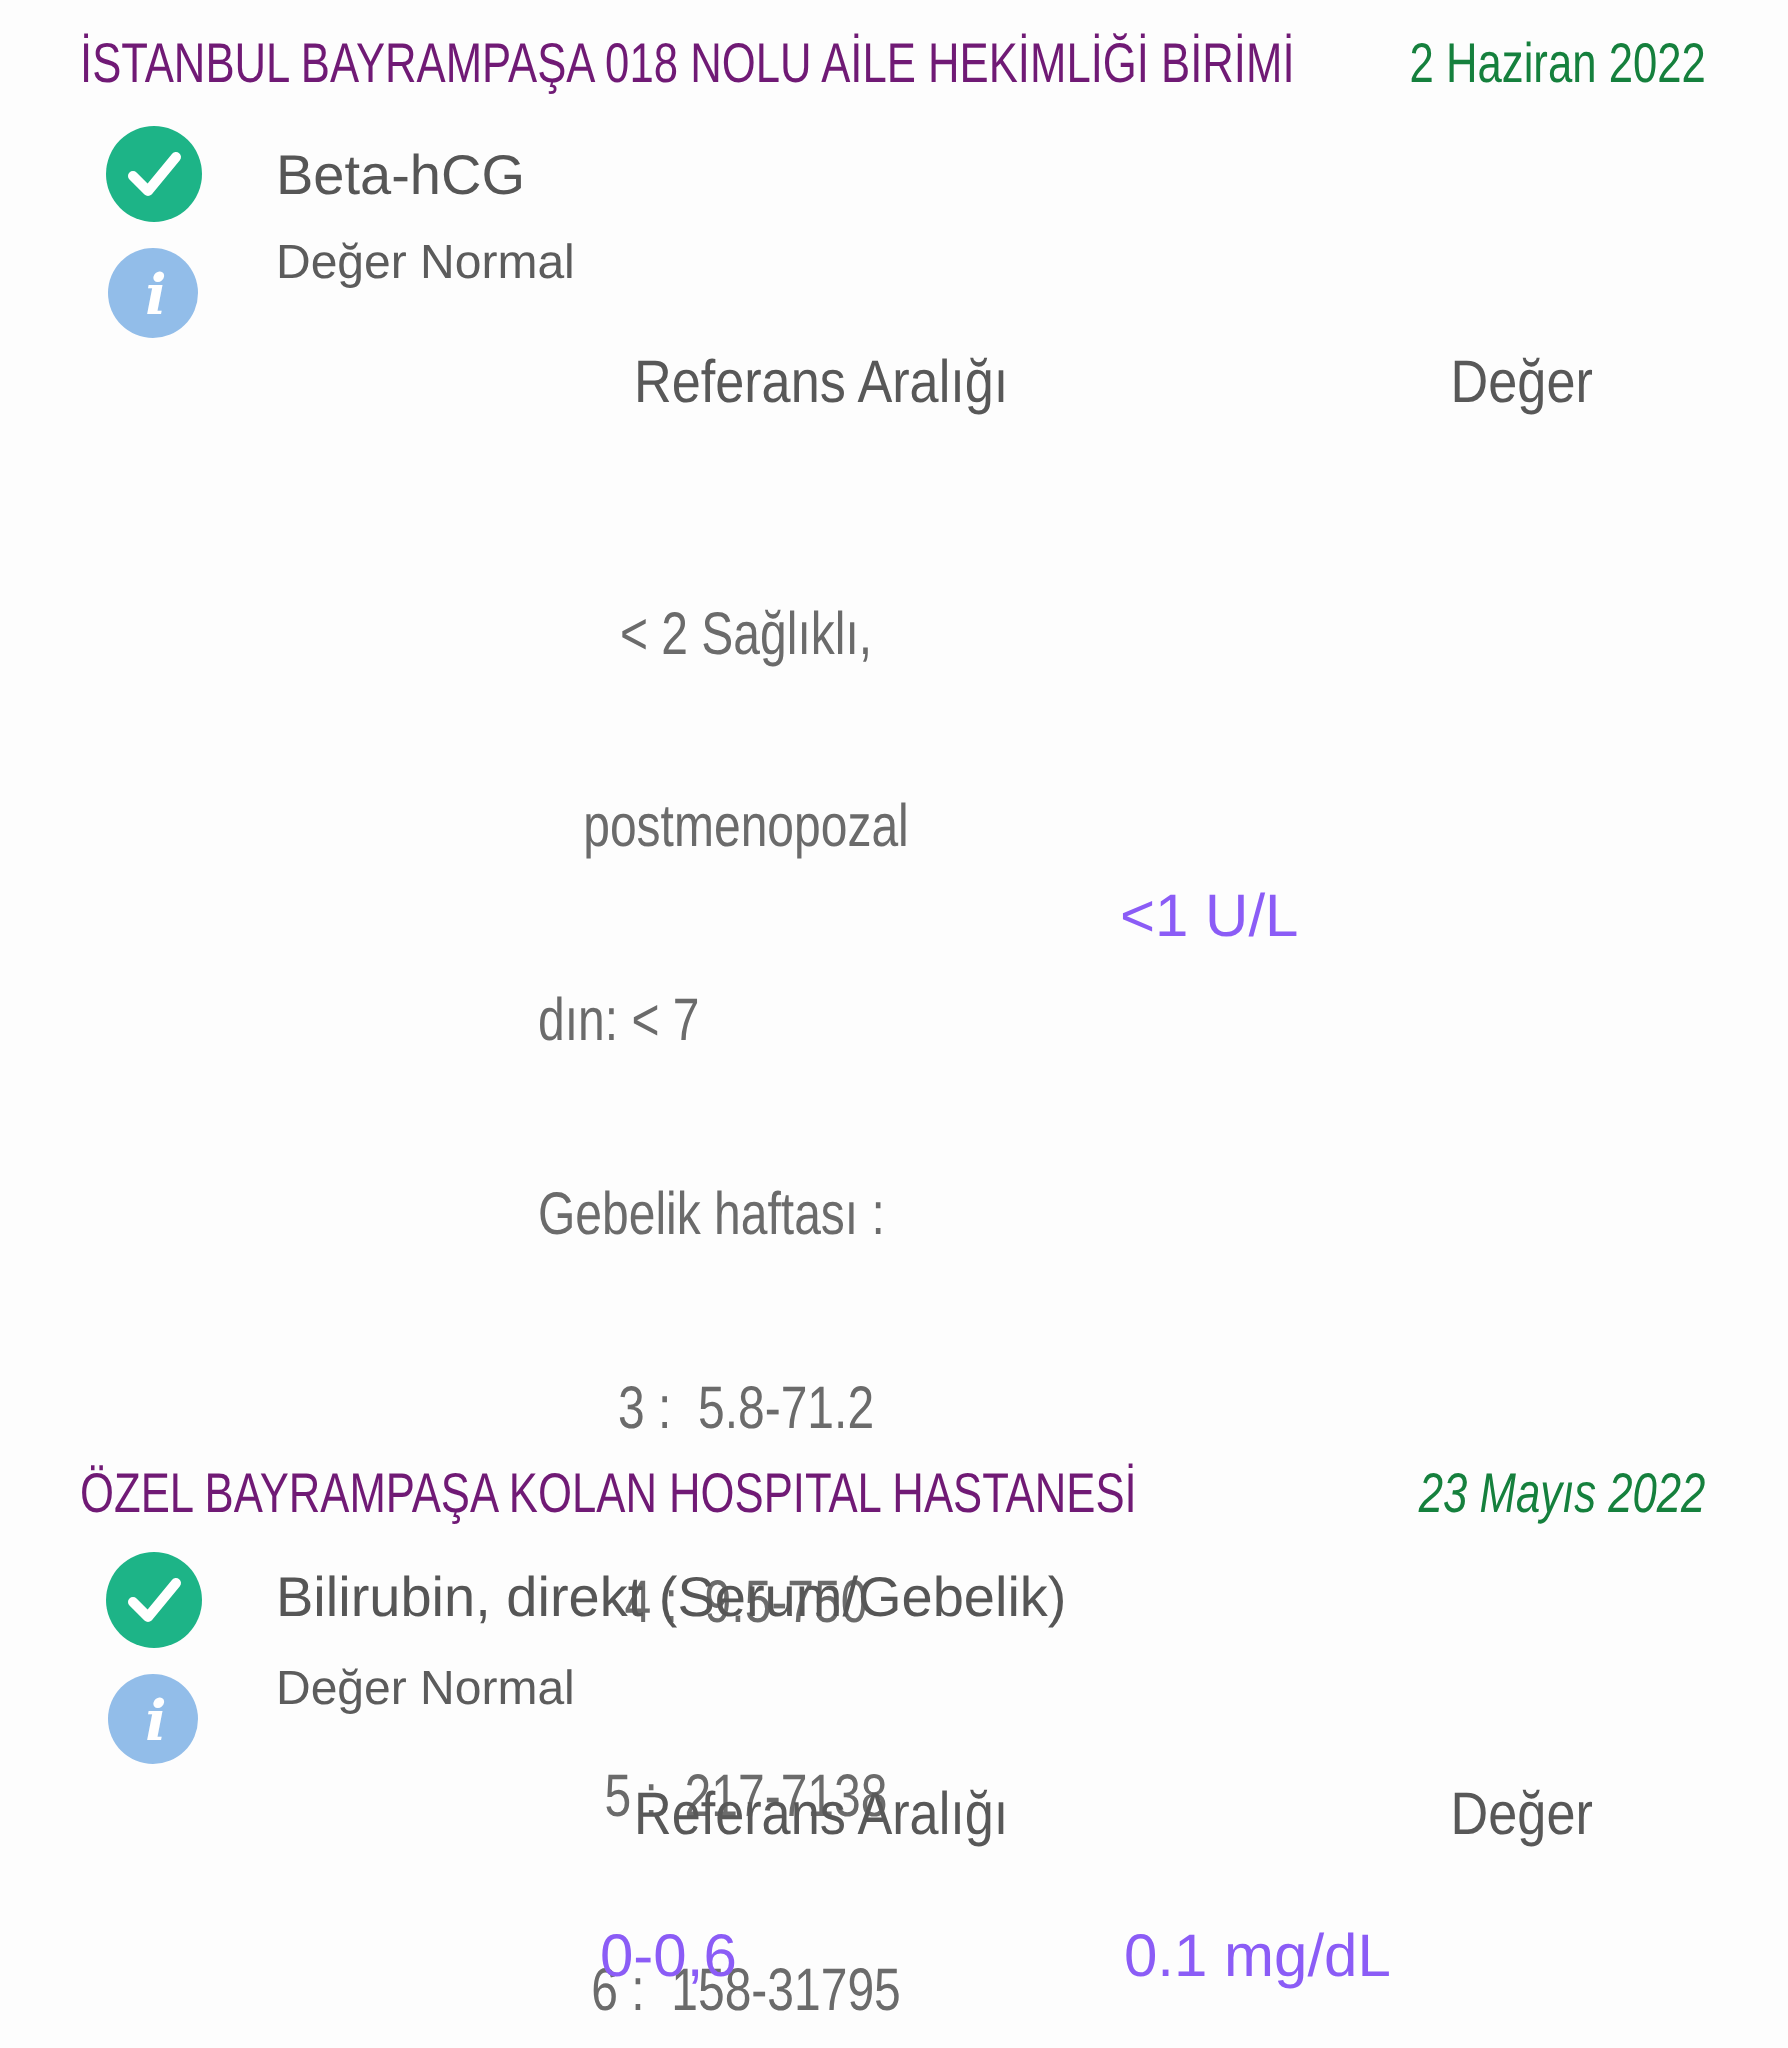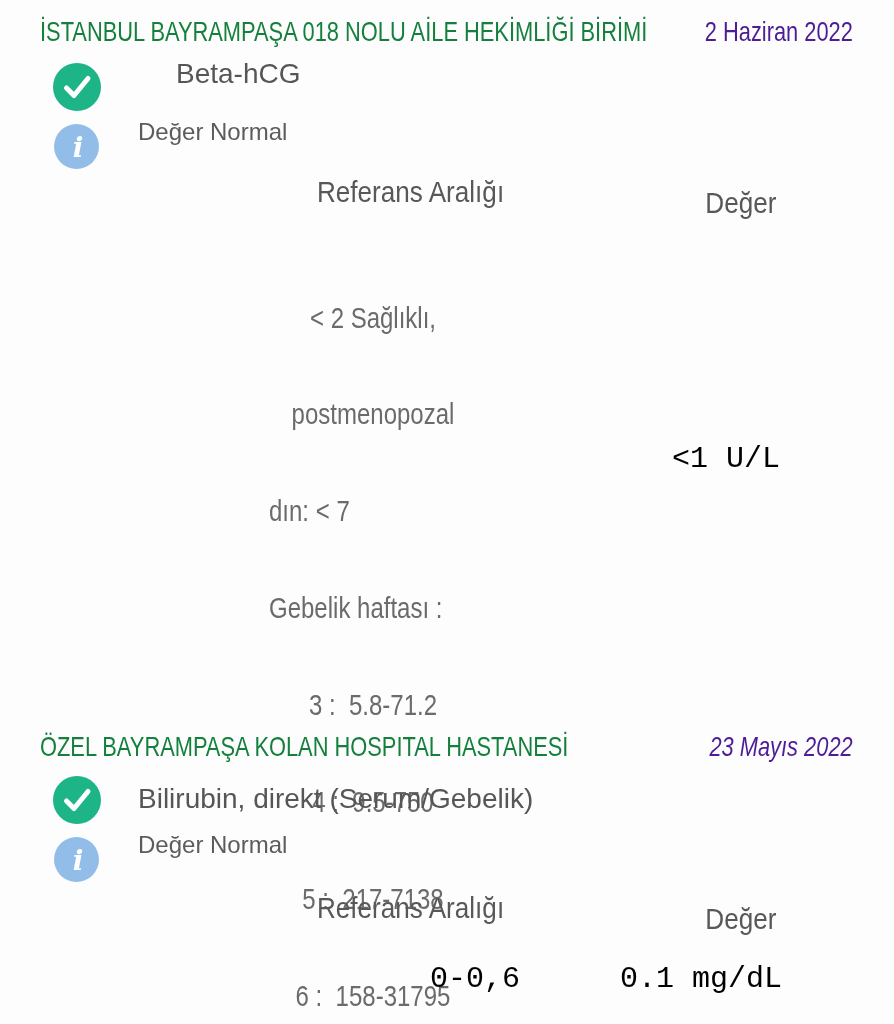--- a/index.html
+++ b/index.html
@@ -9,27 +9,27 @@
     font-family:"Liberation Sans","DejaVu Sans",sans-serif;
     position:relative;
     overflow:hidden;
     -webkit-font-smoothing:antialiased;
   }
   .page{position:absolute;inset:0;width:894px;height:1024px;}
 
   
   .inst{
     position:absolute;left:40px;
-    font-size:28px;line-height:30px;color:#15803d;
+    font-size:28px;line-height:30px;color:#701a75;
     white-space:nowrap;
   }
   .inst .squeeze{display:inline-block;transform:scaleX(.78);transform-origin:left center;}
   .rdate{
     position:absolute;right:41px;
-    font-size:28px;line-height:30px;color:#4c1d95;
+    font-size:28px;line-height:30px;color:#15803d;
     white-space:nowrap;text-align:right;
   }
   .rdate .squeeze{display:inline-block;transform:scaleX(.78);transform-origin:right center;}
 
   
   .icon{position:absolute;}
   .icon svg{display:block;}
 
   
   .test-title{
@@ -41,54 +41,54 @@
     font-size:24px;line-height:24px;color:#5c5c5c;white-space:nowrap;
   }
 
   
   .th{
     position:absolute;width:220px;text-align:right;
     font-size:30px;line-height:30px;color:#585858;white-space:nowrap;
   }
   .th .squeeze{display:inline-block;transform:scaleX(.87);transform-origin:center center;}
   .th.col-ref{left:298px;}
-  .th.col-val{left:562px;margin-top:11px;}
+  .th.col-val{left:582px;}
 
   
   .ref-block{
     position:absolute;left:243px;top:237px;width:260px;
     font-size:30px;line-height:32.3px;color:#6b6b6b;
     text-align:center;white-space:pre;
     transform:scaleX(.8);transform-origin:50% 0;
   }
   .ref-block .line{min-height:32.3px;}
   .ref-block .line.left{text-align:left;}
 
   
   .cell-val{
-    position:absolute;width:220px;text-align:right;
-    font-size:30px;line-height:30px;color:#000000;white-space:pre;font-family:Liberation Mono, monospace;
+    position:absolute;width:220px;text-align:left;
+    font-size:30px;line-height:30px;color:#8b5cf6;white-space:pre;
   }
 </style>
 </head>
 <body>
 
 <div class="page">
 
   <section>
     <div class="inst" style="top:17px;"><span class="squeeze">İSTANBUL BAYRAMPAŞA 018 NOLU AİLE HEKİMLİĞİ BİRİMİ</span></div>
     <div class="rdate" style="top:17px;"><span class="squeeze">2 Haziran 2022</span></div>
 
     <div class="icon" style="left:53px;top:63px;">
       <svg width="48" height="48" viewBox="0 0 48 48">
         <circle cx="24" cy="24" r="24" fill="#1db487"></circle>
         <path d="M13.5 25 L21 32.5 L35 15.5" stroke="#ffffff" stroke-width="5" fill="none" stroke-linecap="round" stroke-linejoin="round"></path>
       </svg>
     </div>
-    <div class="test-title" style="top:58px;margin-left:38px;">Beta-hCG</div>
+    <div class="test-title" style="top:72px;">Beta-hCG</div>
 
     <div class="icon" style="left:54px;top:124px;">
       <svg width="45" height="45" viewBox="0 0 45 45">
         <circle cx="22.5" cy="22.5" r="22.5" fill="#92bde9"></circle>
         <text x="24" y="33" text-anchor="middle" font-family="DejaVu Serif, serif" font-style="italic" font-weight="bold" font-size="28" fill="#ffffff">i</text>
       </svg>
     </div>
     <div class="status-text" style="top:120px;">Değer Normal</div>
 
     <div class="th col-ref" style="top:177px;"><span class="squeeze">Referans Aralığı</span></div>

